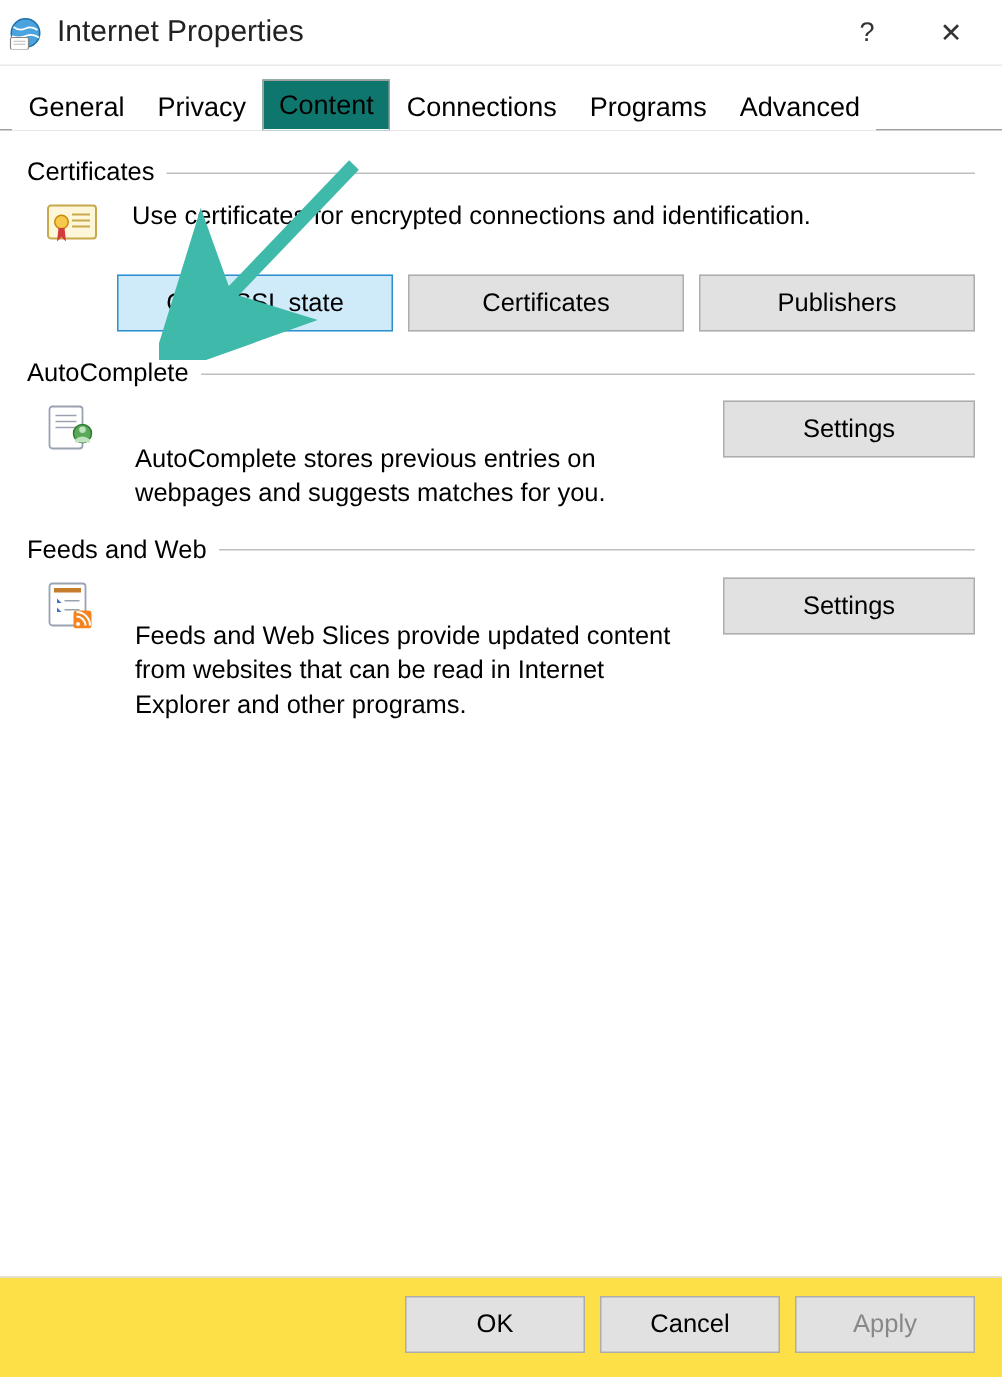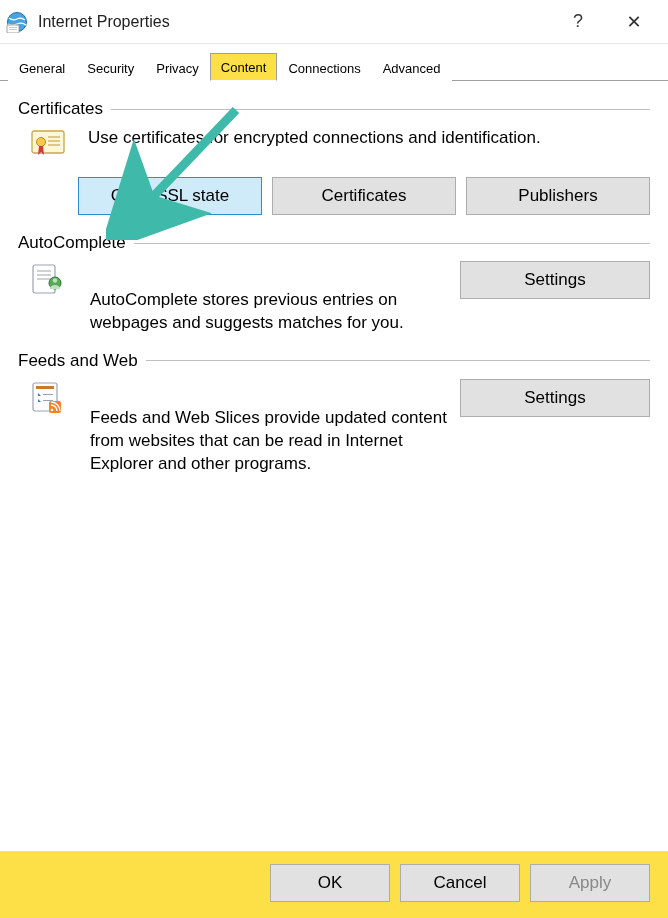--- a/index.html
+++ b/index.html
@@ -19,49 +19,49 @@
       align-items: center;
       padding: 0 6px;
       border-bottom: 1px solid #e8e8e8;
     }
     .titlebar-icon {
       width: 22px; height: 22px;
       margin-right: 10px;
       display: inline-flex;
       align-items: center; justify-content: center;
     }
-    .title-text { font-size: 16px; color: #222; }
+    .title-text { font-size: 20px; color: #222; }
     .titlebar-spacer { flex: 1; }
     .titlebar-btn {
       width: 56px; height: 32px;
       display: inline-flex; align-items: center; justify-content: center;
       font-size: 18px; color: #333;
       cursor: pointer;
     }
     .tabstrip {
       display: flex;
       align-items: flex-end;
       padding: 8px 8px 0 8px;
       border-bottom: 1px solid #a0a0a0;
       gap: 0;
     }
     .tab {
       padding: 6px 10px 5px 10px;
-      font-size: 13px;
+      font-size: 18px;
       border: 1px solid transparent;
       border-bottom: none;
       background: #fff;
       cursor: pointer;
       position: relative;
       top: 1px;
       color: #000;
     }
     .tab.active {
       border-color: #a0a0a0;
-      background: #fde047;
+      background: #0f766e;
       z-index: 2;
       border-bottom: 1px solid #fff;
     }
     .content {
       padding: 10px 18px 0 18px;
     }
     .group { margin-top: 8px; }
     .group-header {
       display: flex;
       align-items: center;
@@ -105,21 +105,21 @@
       display: flex;
       gap: 10px;
       margin: 18px 0 18px 60px;
     }
     .btn-row3 .btn { flex: 1 1 0; }
     .flex-right {
       display: flex;
       gap: 12px;
     }
     .flex-right .textcol { flex: 1; margin-top: 28px; }
-    .flex-right .btncol { width: 190px; }
+    .flex-right .btncol { width: 168px; }
     .flex-right .btncol .btn { width: 100%; }
     .footer {
       position: absolute;
       left: 0; right: 0; bottom: 0;
       padding: 12px 18px 16px 18px;
       display: flex;
       justify-content: flex-end;
       gap: 10px;
       border-top: 1px solid #dcdcdc;
       background: #fde047;
@@ -148,24 +148,24 @@
     </svg>
   </span>
   <span class="title-text">Internet Properties</span>
   <span class="titlebar-spacer"></span>
   <span class="titlebar-btn">?</span>
   <span class="titlebar-btn">✕</span>
 </div>
 
 <div class="tabstrip">
   <div class="tab">General</div>
-  <div class="tab">Security</div>
   <div class="tab">Privacy</div>
   <div class="tab active">Content</div>
   <div class="tab">Connections</div>
+  <div class="tab">Programs</div>
   <div class="tab">Advanced</div>
 </div>
 
 <div class="content">
 
   <div class="group">
     <div class="group-header">
       <span class="group-title">Certificates</span>
       <span class="group-line"></span>
     </div>

